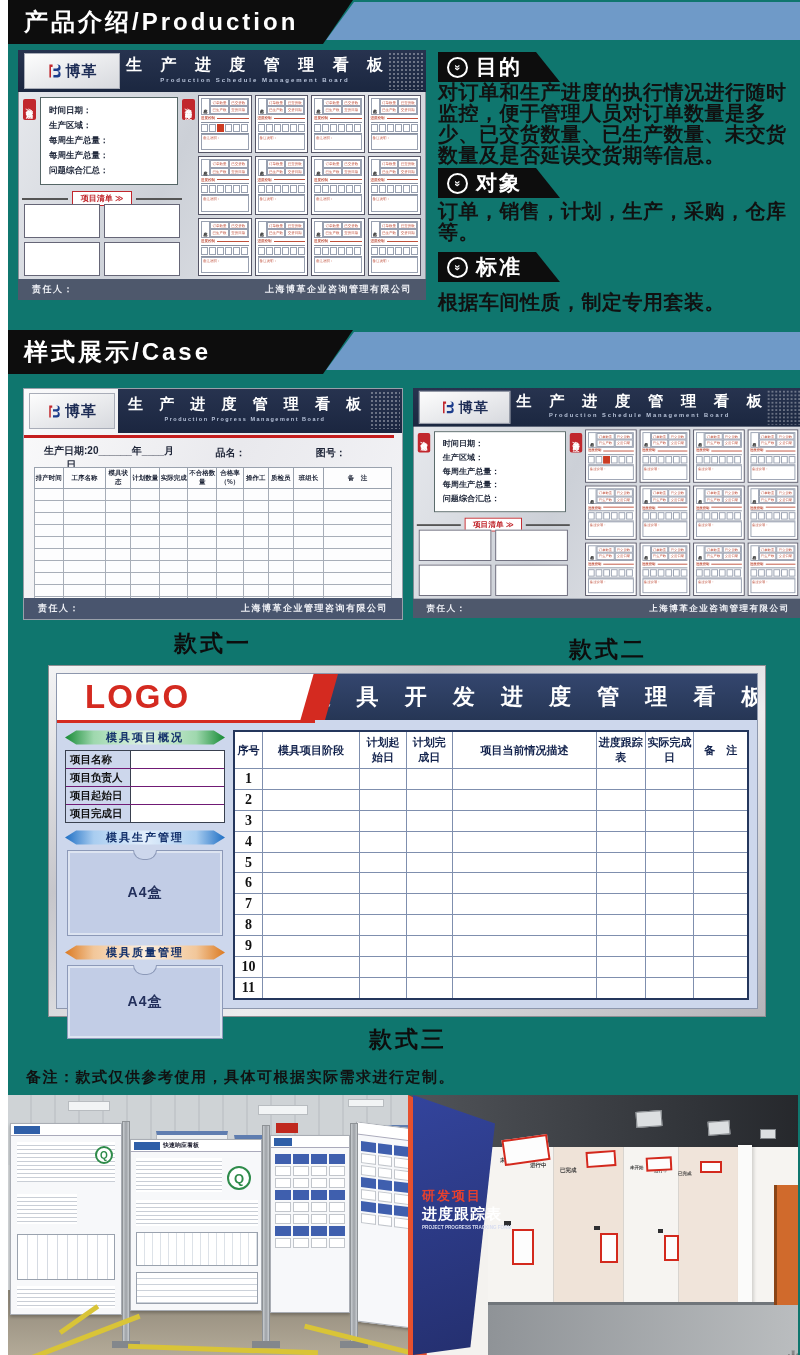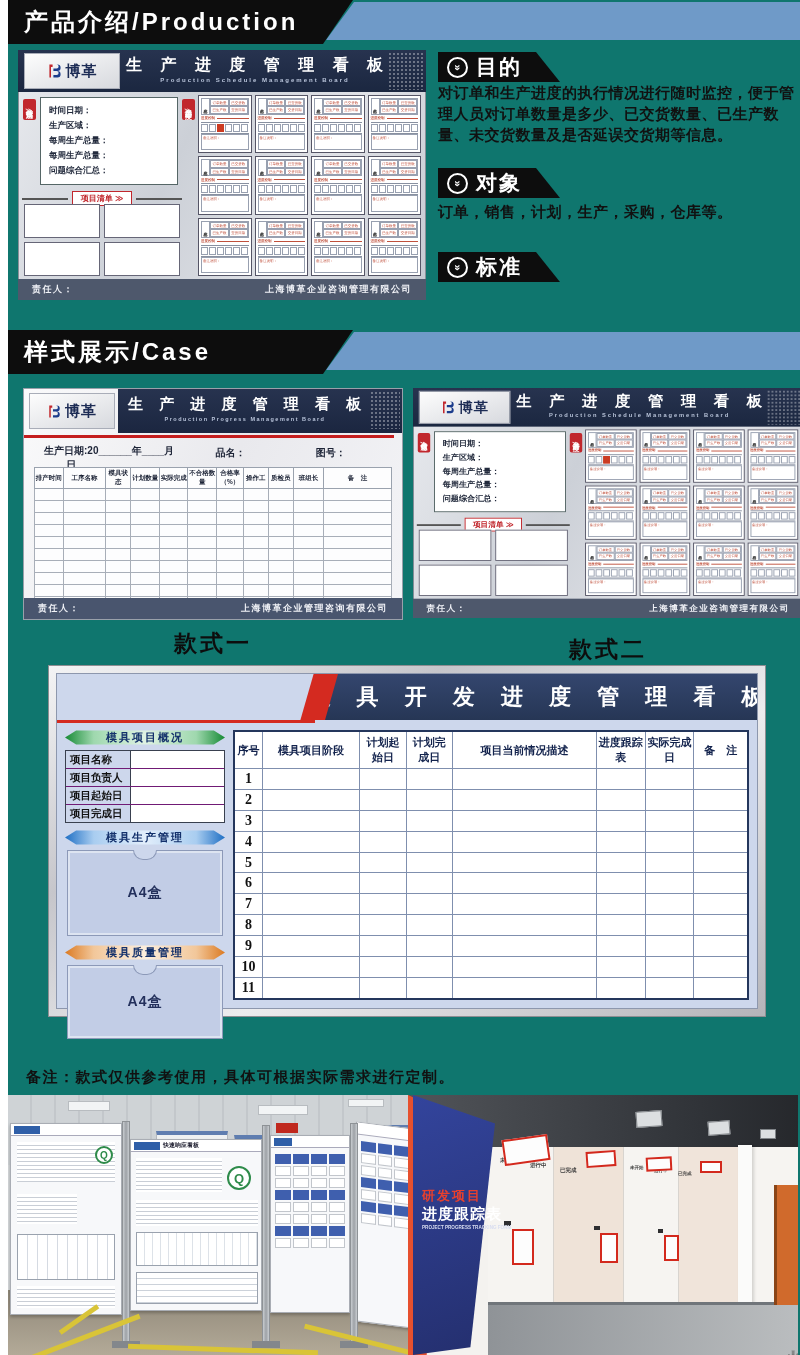--- a/index.html
+++ b/index.html
@@ -17,21 +17,21 @@
   .banner .bl:after{content:'';position:absolute;left:0;right:0;bottom:-2px;height:2px;background:#c2c2c2;}
 
   
   .flag{position:absolute;left:430px;width:122px;height:30px;background:#0d0d0d;color:#fff;
      clip-path:polygon(0 0,calc(100% - 24px) 0,100% 100%,0 100%);
      display:flex;align-items:center;gap:8px;padding-left:9px;box-sizing:border-box;}
   .flag .cir{width:17px;height:17px;border:2px solid #fff;border-radius:50%;display:flex;
      align-items:center;justify-content:center;font-size:11px;font-weight:bold;line-height:1;}
   .flag .cir i{font-style:normal;transform:rotate(90deg);display:block;}
   .flag .ft{font-size:21px;font-weight:bold;letter-spacing:2px;font-family:Liberation Mono, monospace;}
-  .para{position:absolute;left:430px;width:360px;font-size:15px;font-weight:bold;color:#111;
+  .para{position:absolute;left:430px;width:360px;font-size:20px;font-weight:bold;color:#111;
      line-height:21px;letter-spacing:.5px;}
 
   
   .sbd{position:absolute;width:408px;height:250px;transform-origin:0 0;}
   .sbd .frame{position:absolute;inset:0;border:1px solid #8a8f99;
      background:linear-gradient(115deg,#e8eaee 0%,#ccd0d7 40%,#e0e2e7 70%,#c5c9d1 100%);}
   .sbd .head{position:absolute;top:0;left:0;right:0;height:42px;
      background:linear-gradient(#27334f,#1b2740);}
   .sbd .dots{position:absolute;right:2px;top:2px;width:36px;height:38px;
      background-image:radial-gradient(rgba(255,255,255,.35) .7px,transparent .9px);background-size:4px 4px;}
@@ -553,20 +553,21 @@
     <span class="ft">对象</span>
   </div>
   <div class="para" style="top:201px">订单，销售，计划，生产，采购，仓库等。</div>
 
   <div class="flag" style="top:252px">
     <span class="cir">
         <i>»</i>
       </span>
     <span class="ft">标准</span>
   </div>
+  <div class="para" style="top:292px">根据车间性质，制定专用套装。</div>
 
   <div class="banner" style="top:330px">
     <div class="bl"></div>
     <div class="bk">样式展示/Case</div>
   </div>
 
   <div class="b1">
     <div class="navy">
         <div class="dots"></div>
       </div>
@@ -1084,20 +1085,23 @@
     </div>
     <div class="foot">
       <span>责任人：</span>
       <span>上海博革企业咨询管理有限公司</span>
     </div>
   </div>
   <div class="cap" style="left:520px;top:634px">款式二</div>
 
   <div class="b3">
     <div class="in">
+      <div class="white">
+        <span class="logo">LOGO</span>
+      </div>
       <div class="rsw"></div>
       <div class="navy">
         <span>模 具 开 发 进 度 管 理 看 板</span>
       </div>
       <div class="rline"></div>
 
       <div class="side">
         <div class="b3-banner g">模具项目概况</div>
         <div class="b3-fields">
           <div class="fr">
@@ -1256,20 +1260,21 @@
                 <td></td>
               <td></td>
                 <td></td>
               <td></td>
             </tr>
             </tbody>
         </table>
       </div>
     </div>
   </div>
+  <div class="cap" style="left:320px;top:1024px">款式三</div>
 
   <div class="note">备注：款式仅供参考使用，具体可根据实际需求进行定制。</div>
 
   <div class="photo ph-l">
     <div class="lp-ceil"></div>
     <div class="lp-light" style="left:60px;top:6px;width:42px;height:10px"></div>
     <div class="lp-light" style="left:250px;top:10px;width:50px;height:10px"></div>
     <div class="lp-light" style="left:340px;top:4px;width:36px;height:8px"></div>
     <div class="lp-floor"></div>
     <div class="lp-bk" style="left:148px;top:36px;width:72px;height:58px"></div>

